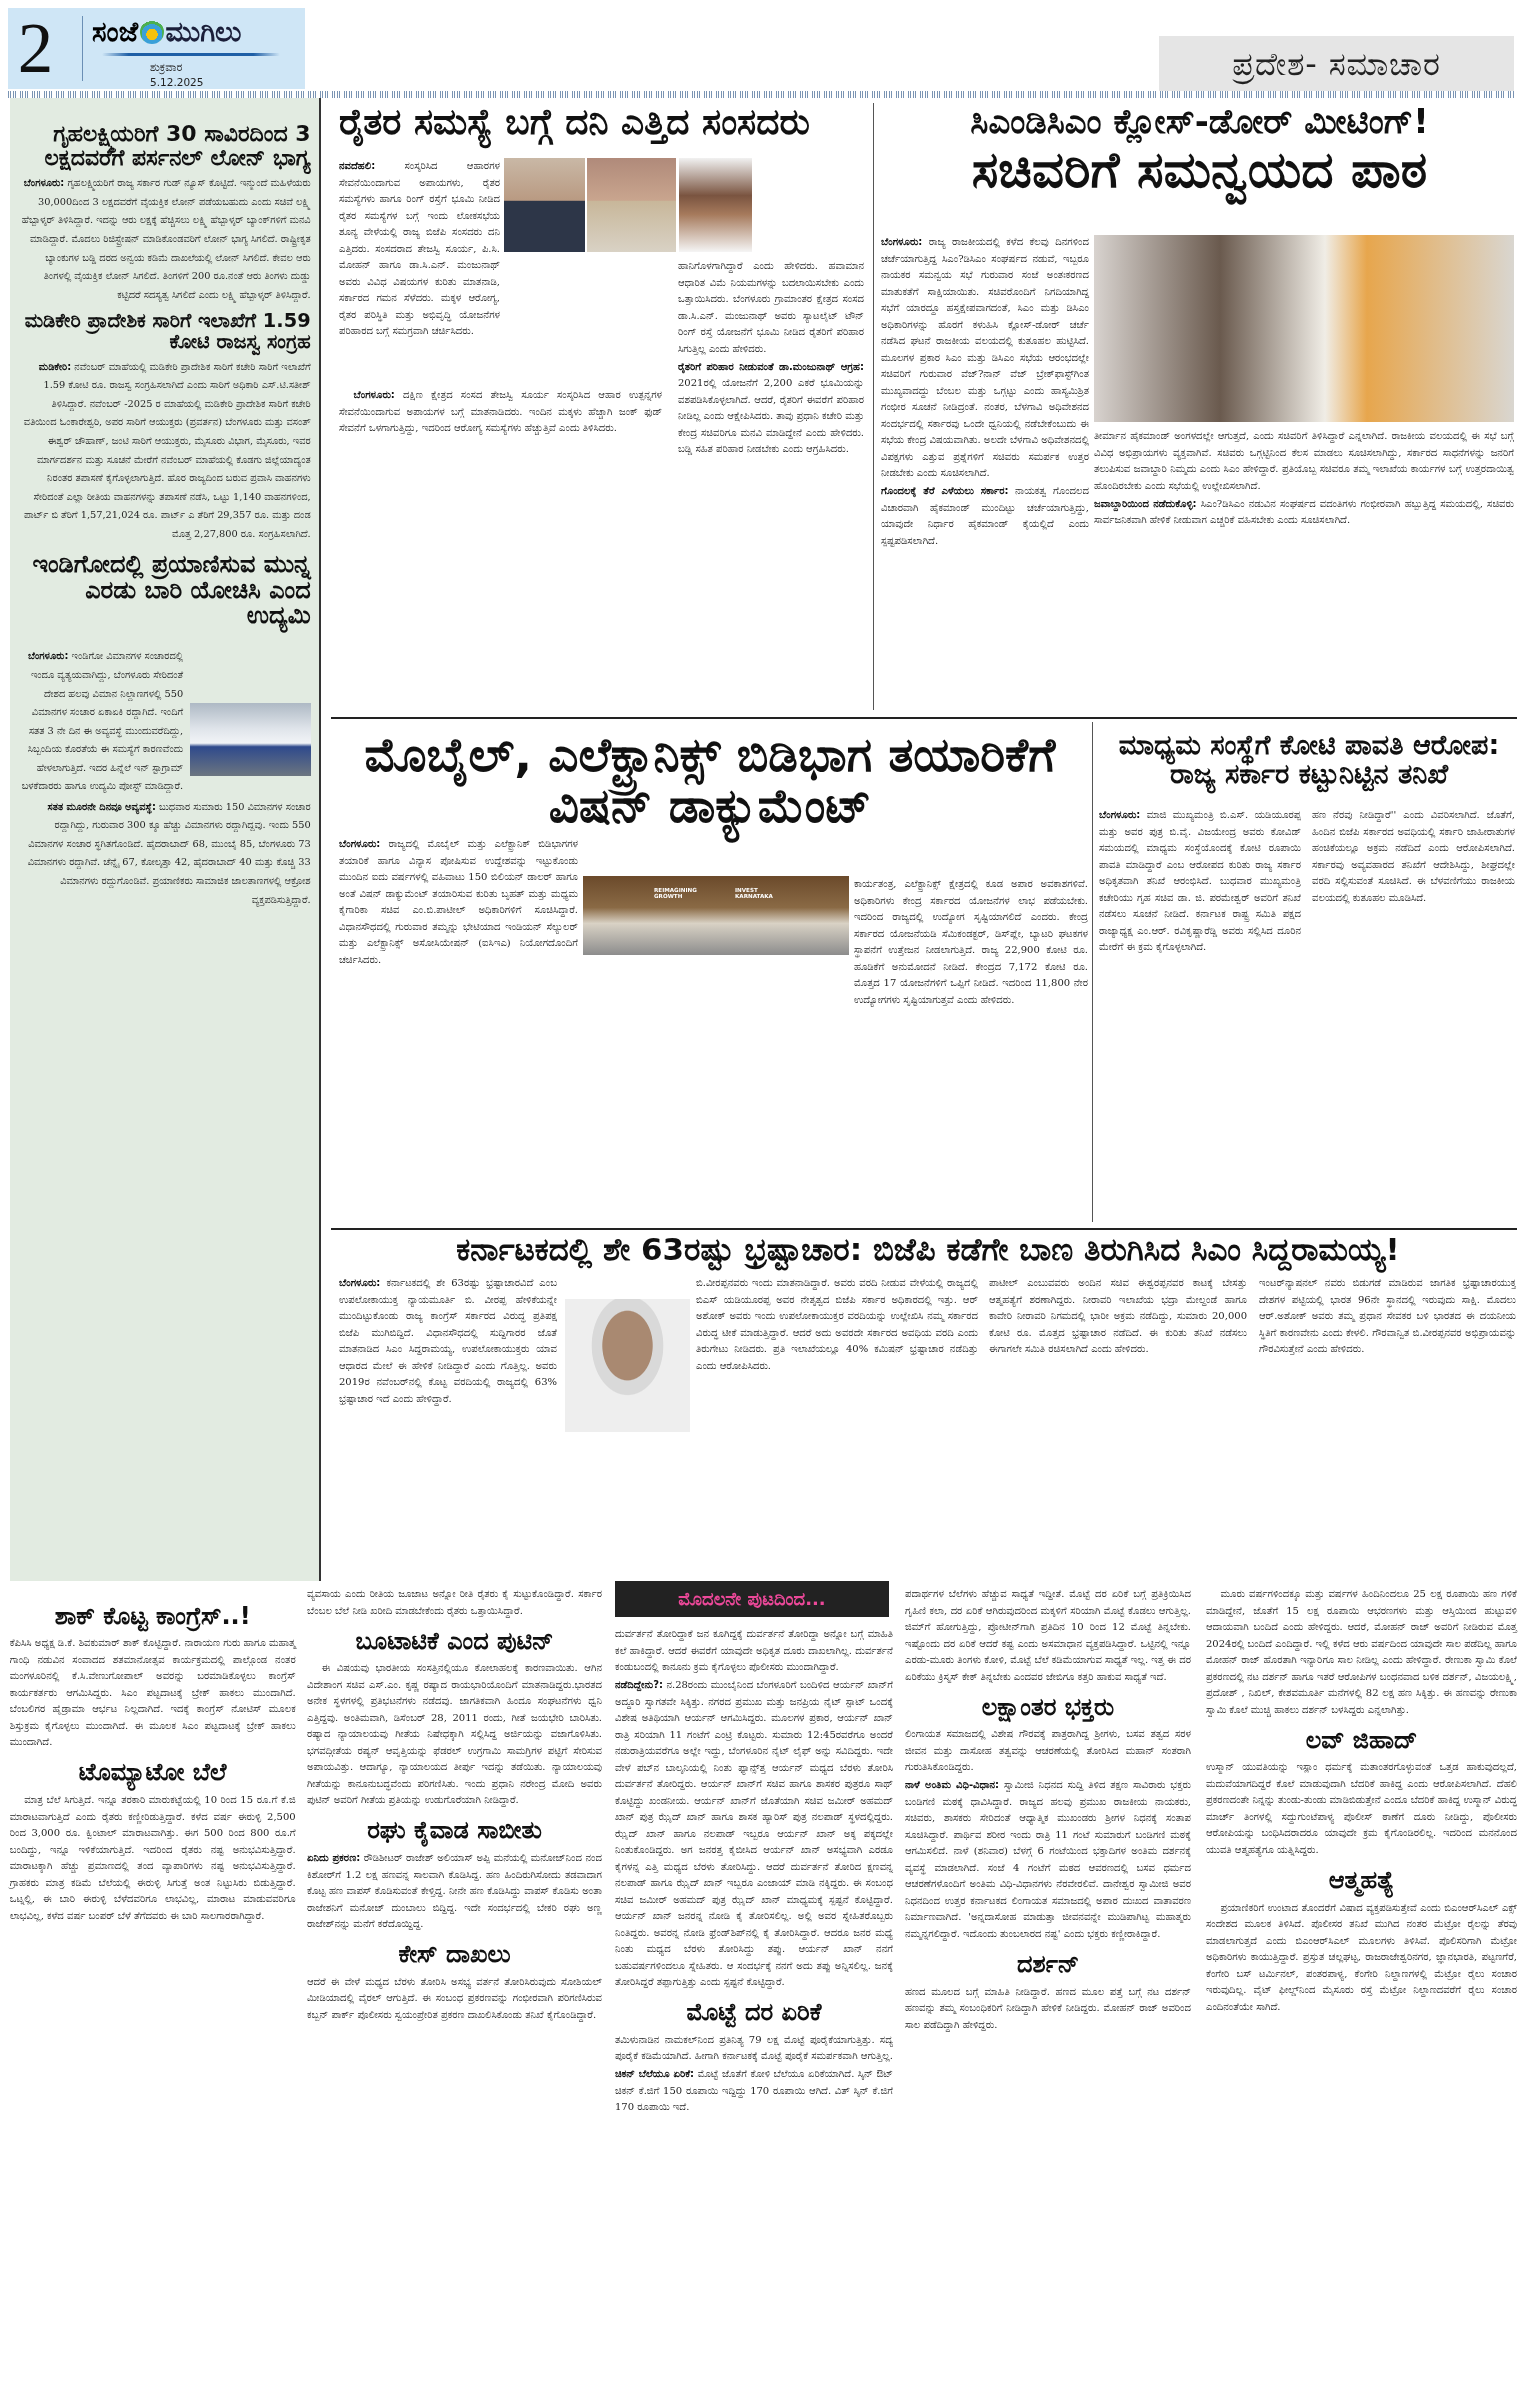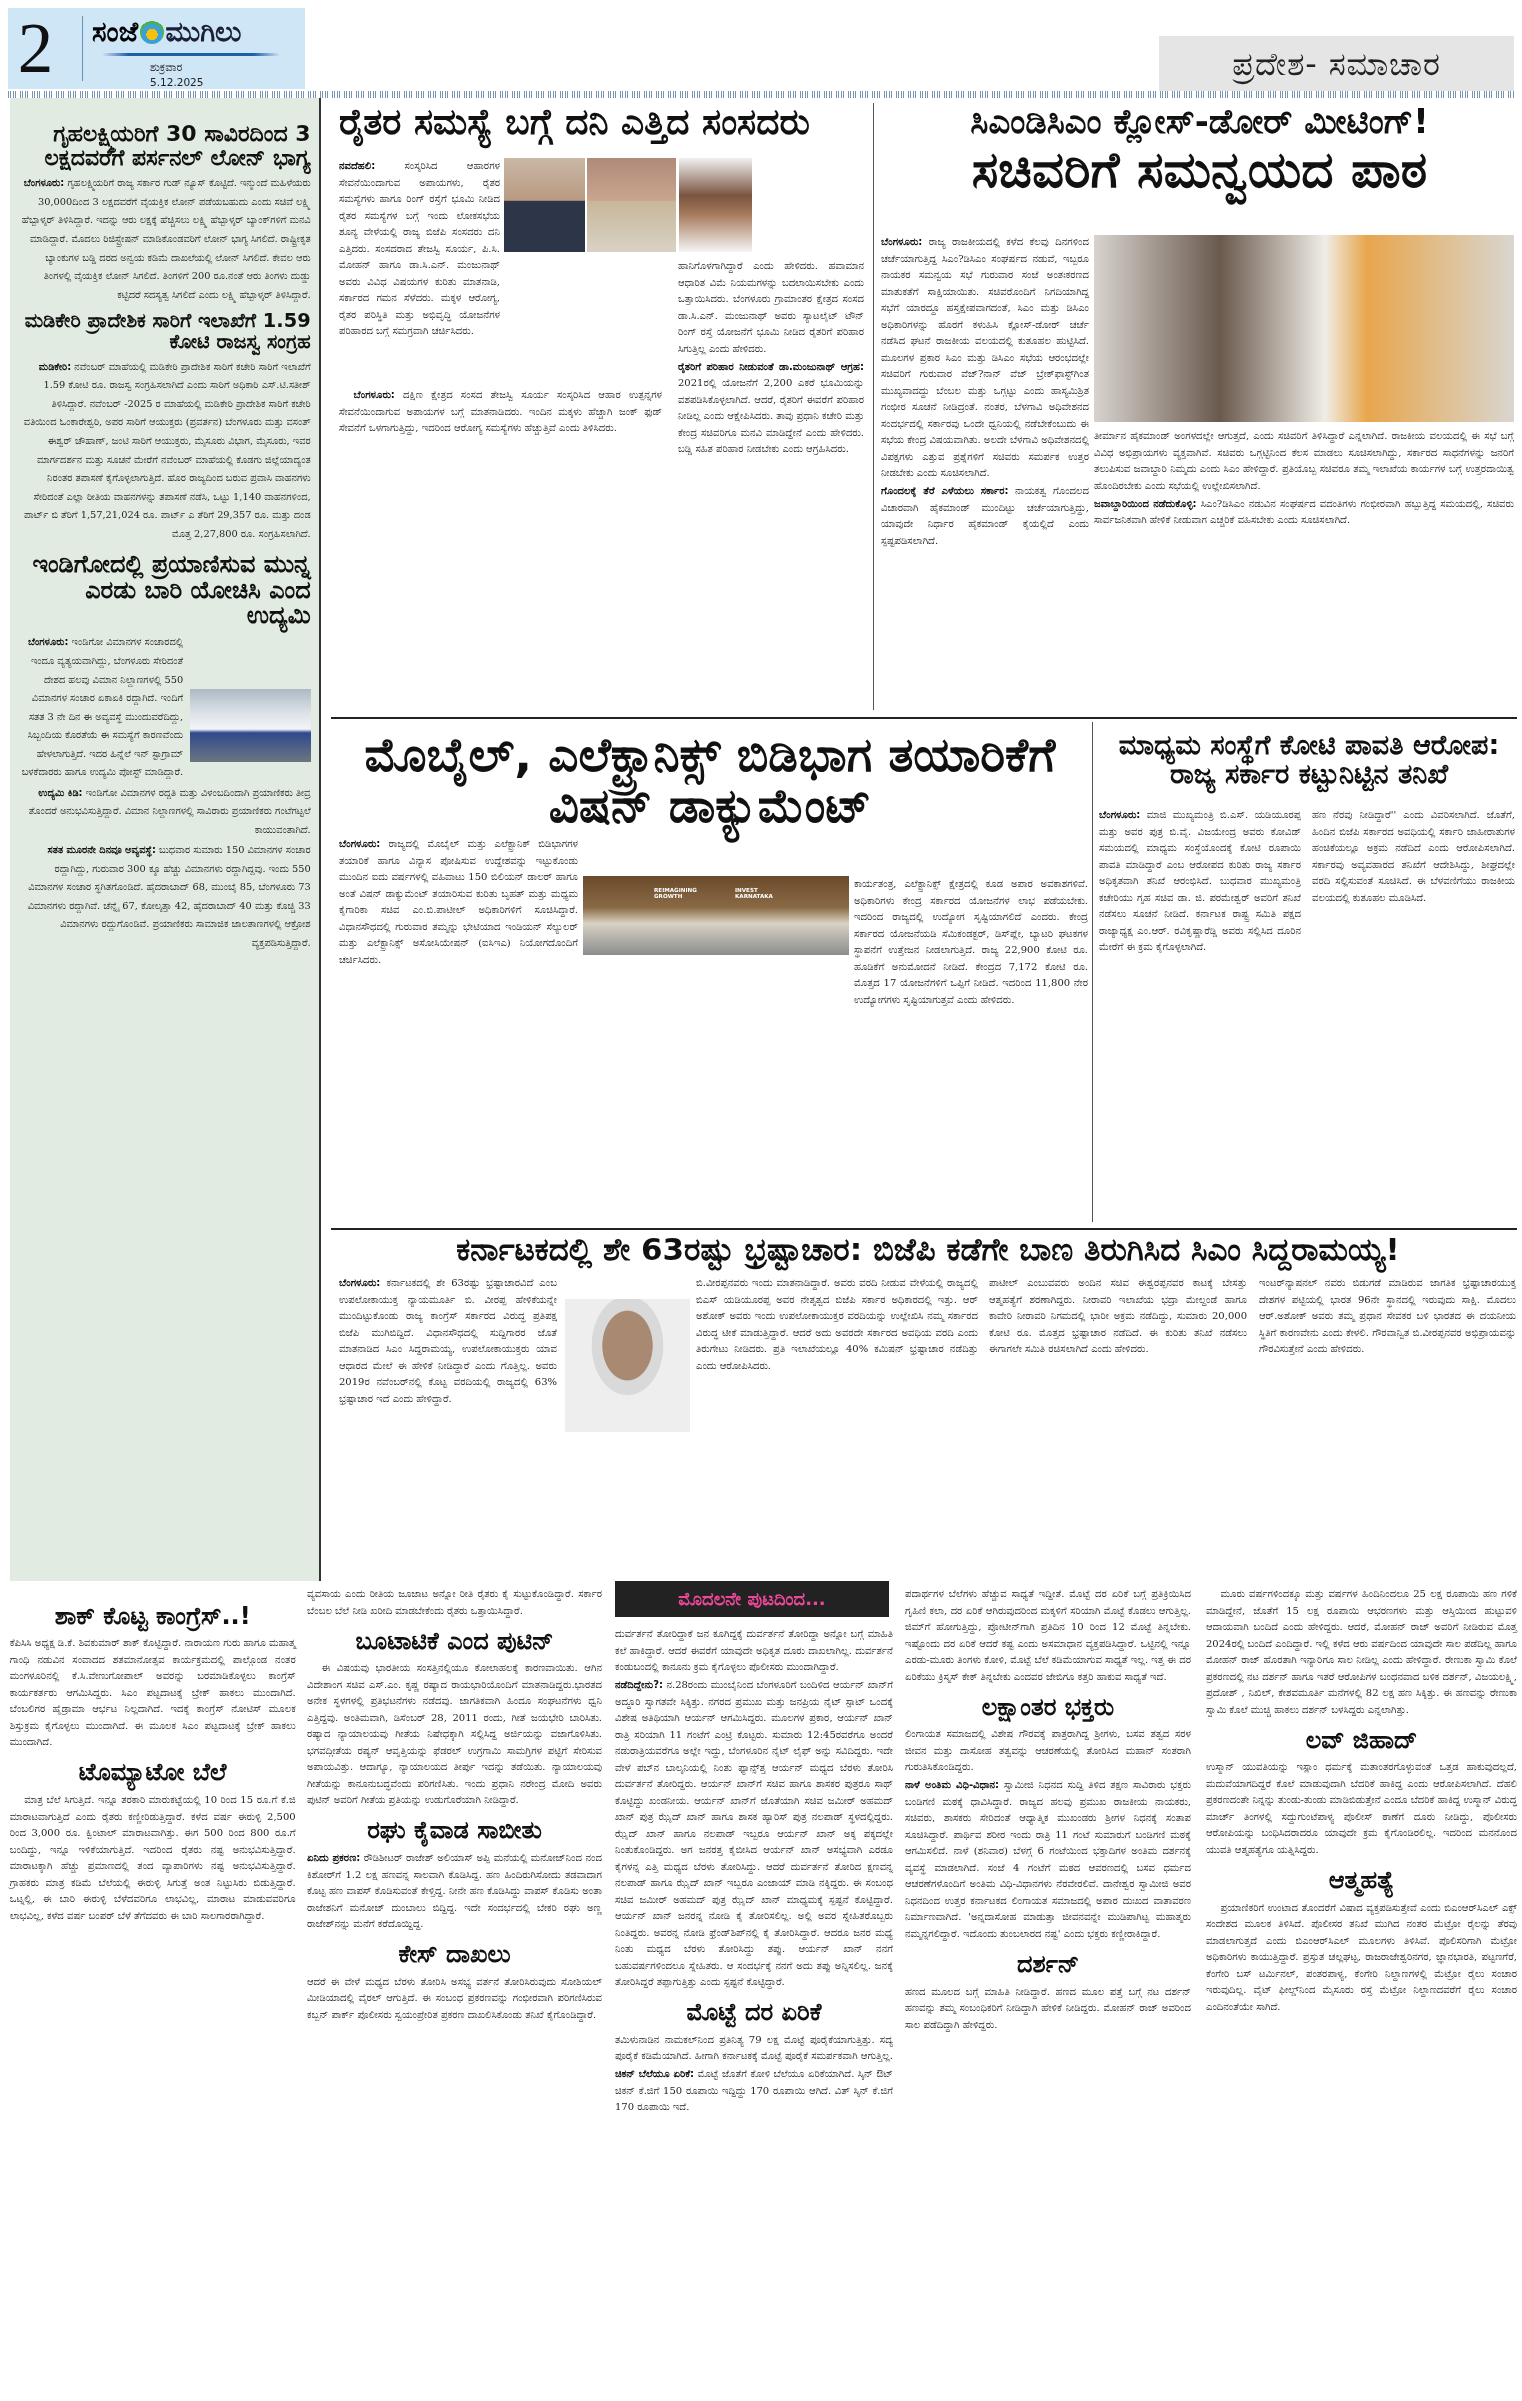--- a/index.html
+++ b/index.html
@@ -71,24 +71,23 @@
     </div>
   </div>
   <div style="margin-top:6.5px;">
     <div class="hl lp-hl" style="font-size:19.4px;">ಮಡಿಕೇರಿ ಪ್ರಾದೇಶಿಕ ಸಾರಿಗೆ ಇಲಾಖೆಗೆ 1.59 ಕೋಟಿ ರಾಜಸ್ವ ಸಂಗ್ರಹ</div>
     <div class="body-text lp-text" style="margin-top:4.8px;">
       <p><span class="dateline">ಮಡಿಕೇರಿ:</span> <span>ನವೆಂಬರ್ ಮಾಹೆಯಲ್ಲಿ ಮಡಿಕೇರಿ ಪ್ರಾದೇಶಿಕ ಸಾರಿಗೆ ಕಚೇರಿ ಸಾರಿಗೆ ಇಲಾಖೆಗೆ 1.59 ಕೋಟಿ ರೂ. ರಾಜಸ್ವ ಸಂಗ್ರಹಿಸಲಾಗಿದೆ ಎಂದು ಸಾರಿಗೆ ಅಧಿಕಾರಿ ಎಸ್.ಟಿ.ಸತೀಶ್ ತಿಳಿಸಿದ್ದಾರೆ. ನವೆಂಬರ್ -2025 ರ ಮಾಹೆಯಲ್ಲಿ ಮಡಿಕೇರಿ ಪ್ರಾದೇಶಿಕ ಸಾರಿಗೆ ಕಚೇರಿ ವತಿಯಿಂದ ಓಂಕಾರೇಶ್ವರಿ, ಅಪರ ಸಾರಿಗೆ ಆಯುಕ್ತರು (ಪ್ರವರ್ತನ) ಬೆಂಗಳೂರು ಮತ್ತು ವಸಂತ್ ಈಶ್ವರ್ ಚೌಹಾಣ್, ಜಂಟಿ ಸಾರಿಗೆ ಆಯುಕ್ತರು, ಮೈಸೂರು ವಿಭಾಗ, ಮೈಸೂರು, ಇವರ ಮಾರ್ಗದರ್ಶನ ಮತ್ತು ಸೂಚನೆ ಮೇರೆಗೆ ನವೆಂಬರ್ ಮಾಹೆಯಲ್ಲಿ ಕೊಡಗು ಜಿಲ್ಲೆಯಾದ್ಯಂತ ನಿರಂತರ ತಪಾಸಣೆ ಕೈಗೊಳ್ಳಲಾಗುತ್ತಿದೆ. ಹೊರ ರಾಜ್ಯದಿಂದ ಬರುವ ಪ್ರವಾಸಿ ವಾಹನಗಳು ಸೇರಿದಂತೆ ಎಲ್ಲಾ ರೀತಿಯ ವಾಹನಗಳನ್ನು ತಪಾಸಣೆ ನಡೆಸಿ, ಒಟ್ಟು 1,140 ವಾಹನಗಳಿಂದ, ಪಾರ್ಟ್ ಬಿ ತೆರಿಗೆ 1,57,21,024 ರೂ. ಪಾರ್ಟ್ ಎ ತೆರಿಗೆ 29,357 ರೂ. ಮತ್ತು ದಂಡ ಮೊತ್ತ 2,27,800 ರೂ. ಸಂಗ್ರಹಿಸಲಾಗಿದೆ.</span></p>
     </div>
   </div>
   <div style="margin-top:8px;">
     <div class="hl lp-hl" style="font-size:24px;">ಇಂಡಿಗೋದಲ್ಲಿ ಪ್ರಯಾಣಿಸುವ ಮುನ್ನ ಎರಡು ಬಾರಿ ಯೋಚಿಸಿ ಎಂದ ಉದ್ಯಮಿ</div>
-    <div class="body-text lp-text" style="margin-top:4px;">
+    <div class="body-text lp-text" style="margin-top:18px;">
       <div class="photo ph-plane" style="position:relative; float:right; width:121px; height:73px; margin:56px 0 3.2px 6.5px;"></div>
       <p><span class="dateline">ಬೆಂಗಳೂರು:</span> <span>ಇಂಡಿಗೋ ವಿಮಾನಗಳ ಸಂಚಾರದಲ್ಲಿ ಇಂದೂ ವ್ಯತ್ಯಯವಾಗಿದ್ದು, ಬೆಂಗಳೂರು ಸೇರಿದಂತೆ ದೇಶದ ಹಲವು ವಿಮಾನ ನಿಲ್ದಾಣಗಳಲ್ಲಿ 550 ವಿಮಾನಗಳ ಸಂಚಾರ ಏಕಾಏಕಿ ರದ್ದಾಗಿದೆ. ಇಂದಿಗೆ ಸತತ 3 ನೇ ದಿನ ಈ ಅವ್ಯವಸ್ಥೆ ಮುಂದುವರೆದಿದ್ದು, ಸಿಬ್ಬಂದಿಯ ಕೊರತೆಯೆ ಈ ಸಮಸ್ಯೆಗೆ ಕಾರಣವೆಂದು ಹೇಳಲಾಗುತ್ತಿದೆ. ಇದರ ಹಿನ್ನೆಲೆ ಇನ್ ಸ್ಟಾಗ್ರಾಮ್ ಬಳಕೆದಾರರು ಹಾಗೂ ಉದ್ಯಮಿ ಪೋಸ್ಟ್ ಮಾಡಿದ್ದಾರೆ.</span></p>
-      <p><span class="dateline">ಉದ್ಯಮಿ ಕಿಡಿ:</span> <span>ಇಂಡಿಗೋ ವಿಮಾನಗಳ ರದ್ದತಿ ಮತ್ತು ವಿಳಂಬದಿಂದಾಗಿ ಪ್ರಯಾಣಿಕರು ತೀವ್ರ ತೊಂದರೆ ಅನುಭವಿಸುತ್ತಿದ್ದಾರೆ. ವಿಮಾನ ನಿಲ್ದಾಣಗಳಲ್ಲಿ ಸಾವಿರಾರು ಪ್ರಯಾಣಿಕರು ಗಂಟೆಗಟ್ಟಲೆ ಕಾಯುವಂತಾಗಿದೆ.</span></p>
       <p><span class="dateline">ಸತತ ಮೂರನೇ ದಿನವೂ ಅವ್ಯವಸ್ಥೆ:</span> <span>ಬುಧವಾರ ಸುಮಾರು 150 ವಿಮಾನಗಳ ಸಂಚಾರ ರದ್ದಾಗಿದ್ದು, ಗುರುವಾರ 300 ಕ್ಕೂ ಹೆಚ್ಚು ವಿಮಾನಗಳು ರದ್ದಾಗಿದ್ದವು. ಇಂದು 550 ವಿಮಾನಗಳ ಸಂಚಾರ ಸ್ಥಗಿತಗೊಂಡಿದೆ. ಹೈದರಾಬಾದ್ 68, ಮುಂಬೈ 85, ಬೆಂಗಳೂರು 73 ವಿಮಾನಗಳು ರದ್ದಾಗಿವೆ. ಚೆನ್ನೈ 67, ಕೋಲ್ಕತ್ತಾ 42, ಹೈದರಾಬಾದ್ 40 ಮತ್ತು ಕೊಚ್ಚಿ 33 ವಿಮಾನಗಳು ರದ್ದುಗೊಂಡಿವೆ. ಪ್ರಯಾಣಿಕರು ಸಾಮಾಜಿಕ ಜಾಲತಾಣಗಳಲ್ಲಿ ಆಕ್ರೋಶ ವ್ಯಕ್ತಪಡಿಸುತ್ತಿದ್ದಾರೆ.</span></p>
     </div>
   </div>
 </div>
 
 <div class="abs" style="left:339px; top:103px; width:529px;">
   <div class="hl" style="font-size:36px; white-space:nowrap;">ರೈತರ ಸಮಸ್ಯೆ ಬಗ್ಗೆ ದನಿ ಎತ್ತಿದ ಸಂಸದರು</div>
 </div>
 <div class="photo ph-person" style="left:504px; top:158px; width:81px; height:94px;"></div>
 <div class="photo ph-person" style="left:587px; top:158px; width:89px; height:94px; background:linear-gradient(180deg,#b08a7a 0%,#c9a58e 45%,#c8b79a 46%,#d9d2c5 100%);"></div>

